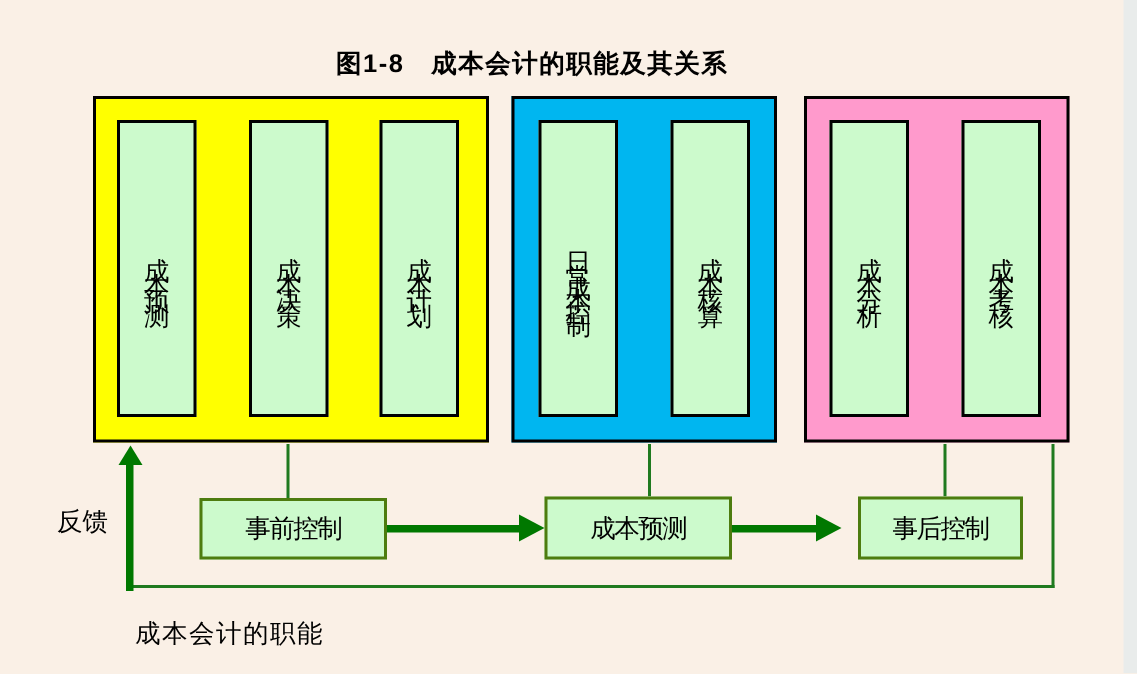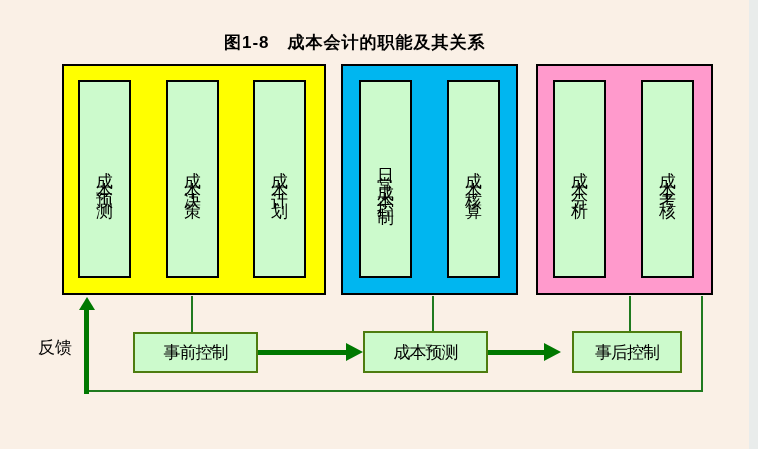--- a/index.html
+++ b/index.html
@@ -101,14 +101,15 @@
 
   <div class="arrow-shaft a1s"></div>
   <div class="arrow-head-right a1h"></div>
   <div class="arrow-shaft a2s"></div>
   <div class="arrow-head-right a2h"></div>
 
   <div class="fb-shaft"></div>
   <div class="fb-head"></div>
 
   <div class="feedback-label">反馈</div>
+  <div class="caption">成本会计的职能</div>
 
 </div>
 
 </body></html>

